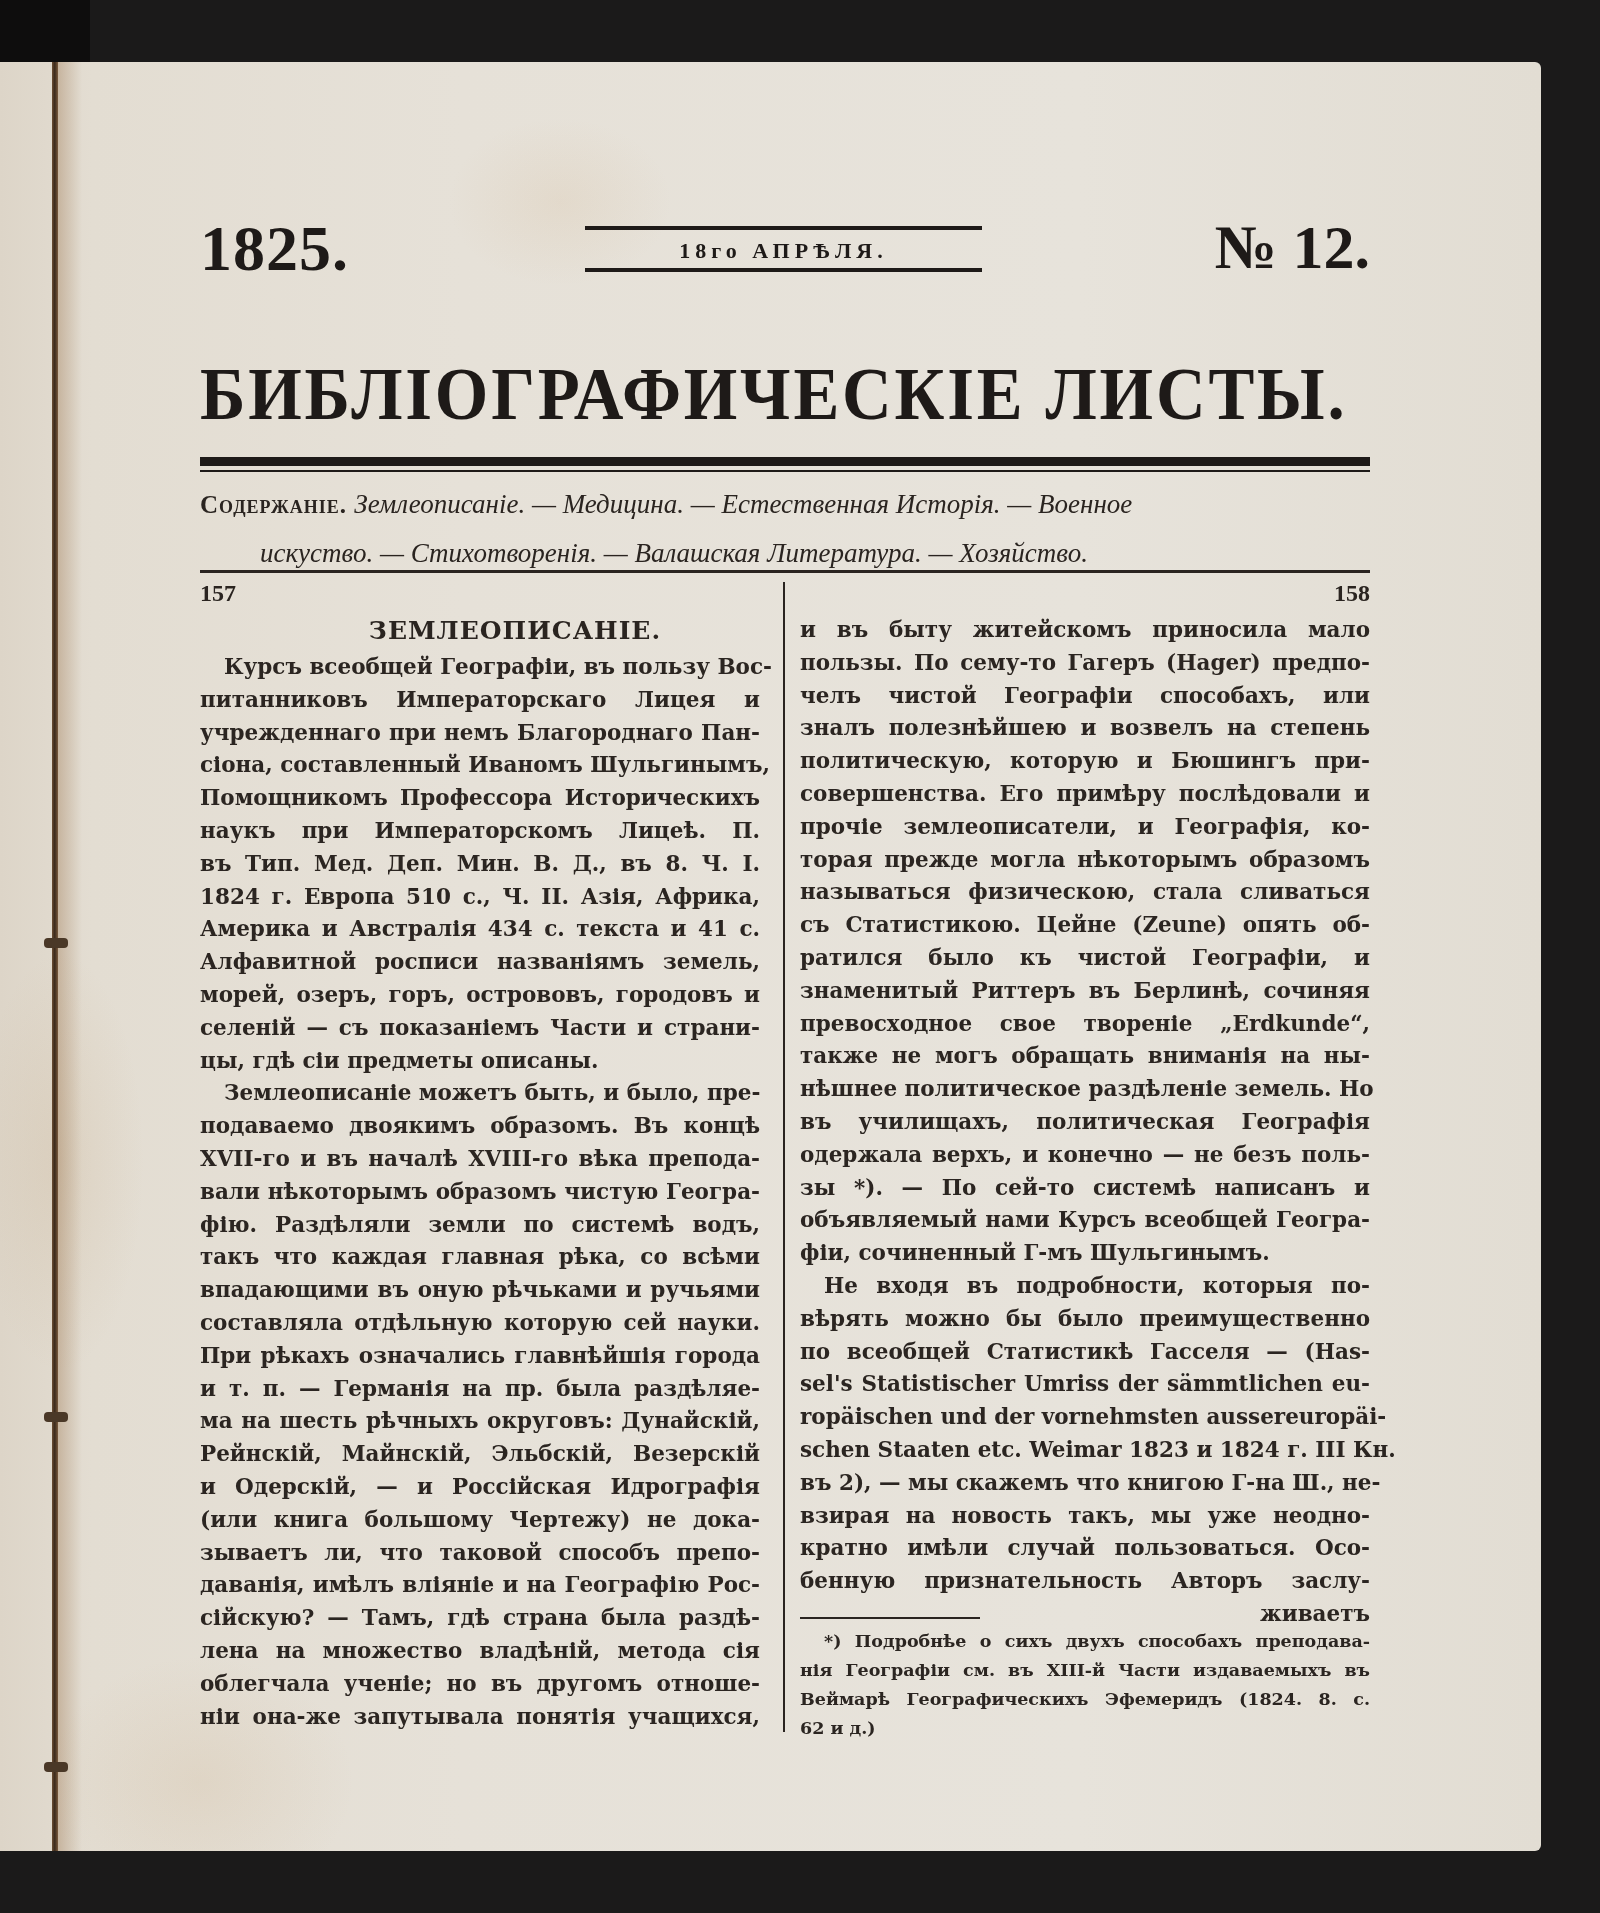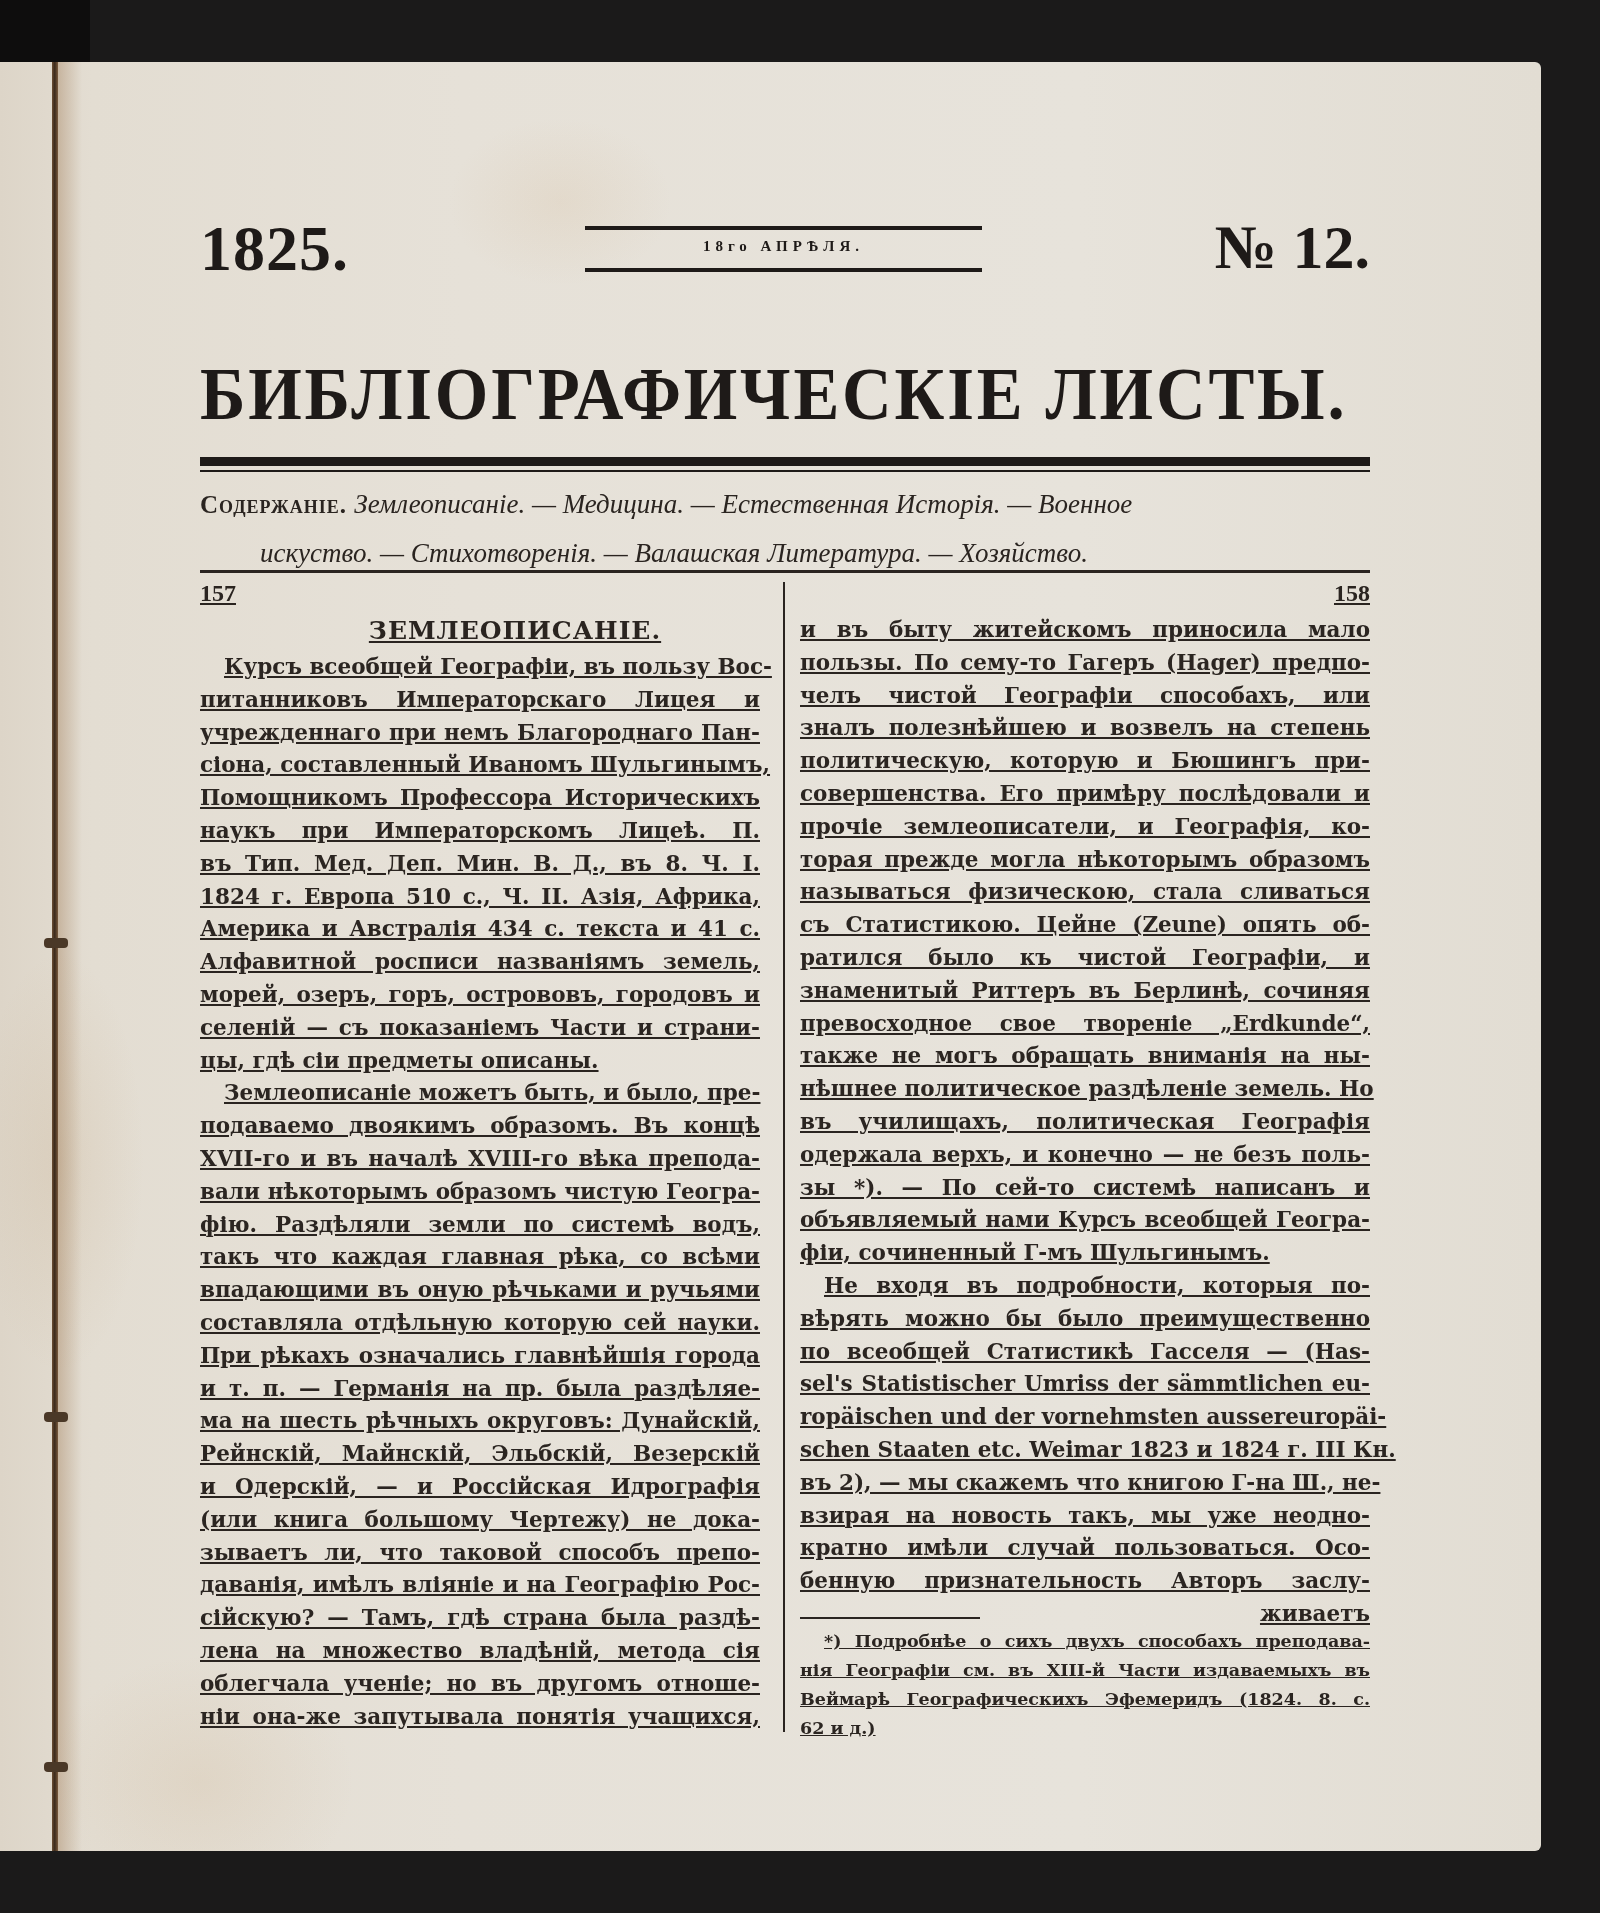--- a/index.html
+++ b/index.html
@@ -51,21 +51,21 @@
     font-family: "Liberation Serif", serif; font-size: 64px; font-weight: bold;
     letter-spacing: 1px; color: #1e1a18;
   }
   .date-box {
     position: absolute; left: 385px; top: 14px; width: 397px; height: 38px;
     border-top: 4px solid #1e1a18; border-bottom: 4px solid #1e1a18;
     text-align: center;
   }
   .date-box span {
     display: inline-block; margin-top: 8px;
-    font-family: "Liberation Serif", serif; font-size: 15px; font-weight: bold;
+    font-family: "Liberation Serif", serif; font-size: 22px; font-weight: bold;
     letter-spacing: 5px; color: #1e1a18;
   }
   .issue {
     position: absolute; right: 0; top: 0;
     font-family: "Liberation Serif", serif; font-size: 62px; font-weight: bold;
     color: #1e1a18;
     margin-left: 46px;
   }
   .title {
     position: absolute; top: 290px; left: 0; width: 1170px;
@@ -80,21 +80,21 @@
     position: absolute; top: 418px; left: 0; width: 1170px;
     font-size: 23px; line-height: 48px; color: #2a2420;
   }
   .contents .lbl { font-variant: small-caps; font-weight: bold; letter-spacing: 1px; font-family: "Liberation Serif", serif; font-size: 25px; }
   .contents i { font-family: "Liberation Serif", serif; font-size: 27px; }
   .contents .line2 { padding-left: 60px; }
   .rule-thin2 { position: absolute; left: 0; width: 1170px; top: 508px; height: 3px; background: #2a2420; }
 
   .col-divider { position: absolute; left: 583px; top: 520px; width: 2px; height: 1150px; background: #2a2420; }
 
-  .col { position: absolute; top: 518px; font-family: "DejaVu Serif", serif; color: #2a2420; text-decoration: underline; }
+  .col { position: absolute; top: 518px; font-family: "DejaVu Serif", serif; color: #2a2420; }
   .col-left { left: 0; width: 560px; }
   .col-right { left: 600px; width: 570px; }
   .page-num { font-family: "Liberation Serif", serif; font-size: 24px; font-weight: bold; height: 32px; }
   .page-num.right { text-align: right; }
   .section-head {
     text-align: center; font-size: 25px; font-weight: bold; letter-spacing: 1px;
     margin-top: 4px; margin-bottom: 6px; padding-left: 70px;
   }
   .line {
     font-size: 21.5px; line-height: 32.8px; white-space: nowrap;

